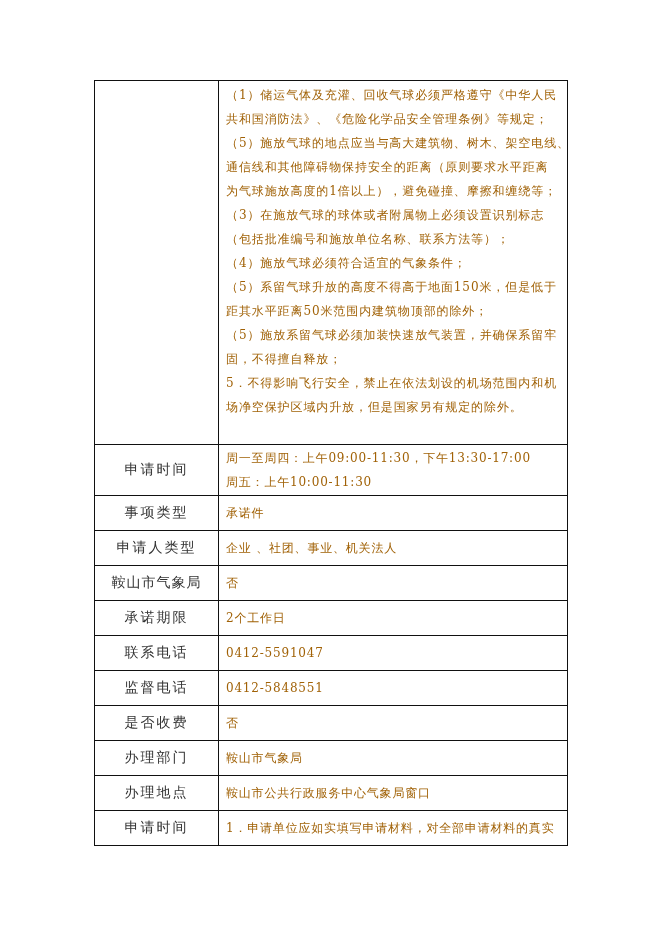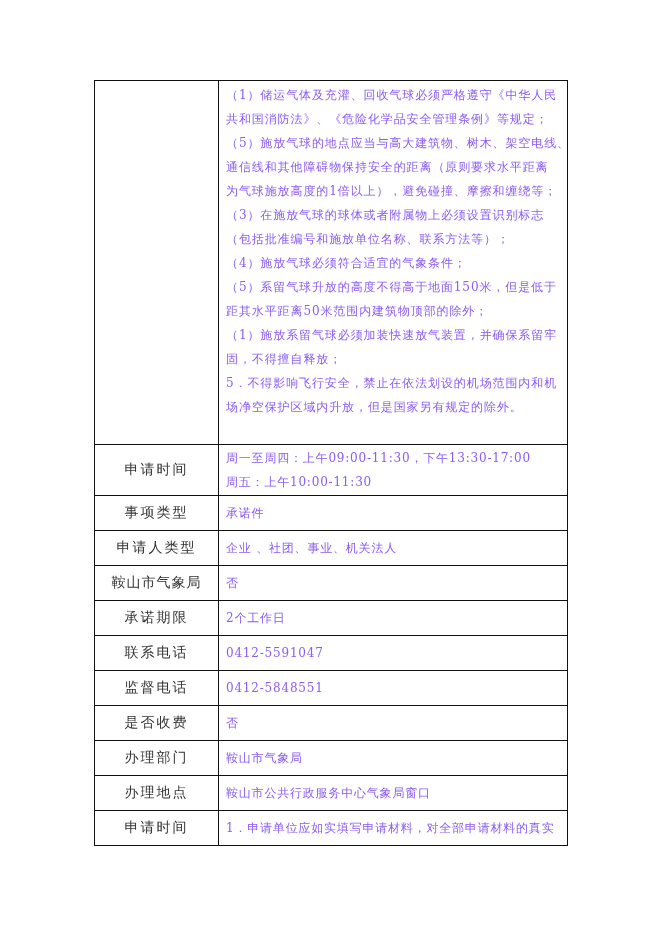--- a/index.html
+++ b/index.html
@@ -2,21 +2,21 @@
 <html><head>
 <meta charset="utf-8">
 <style>
   html, body { margin: 0; padding: 0; background: #ffffff; }
   body { width: 662px; height: 936px; position: relative; overflow: hidden;
          font-family: "DejaVu Serif", "Liberation Serif", serif; color: #222; }
   .sheet { position: absolute; left: 94px; top: 80px; width: 474px; }
   table { border-collapse: collapse; width: 474px; table-layout: fixed; }
   td { border: 1.3px solid #111; padding: 0; vertical-align: middle; }
   td.label { width: 123px; text-align: center; font-size: 14px; letter-spacing: 2px; color: #333; margin-left: 28px; }
-  td.value { padding-left: 7px; padding-right: 12px; font-size: 12px; color: #8b5cf6; }
+  td.value { padding-left: 7px; padding-right: 12px; font-size: 12px; color: #a16207; }
   tr.row35 td { height: 34px; }
   tr.row52 td { height: 50px; }
   .para { line-height: 24.3px; font-size: 12px; letter-spacing: 0.9px; text-align: justify; }
   .bigcell { padding-top: 0; padding-bottom: 0; vertical-align: top; }
   .line { line-height: 24px; white-space: nowrap; }
   .value .text { letter-spacing: 0.8px; white-space: nowrap; }
 </style>
 </head>
 <body>
 
@@ -29,21 +29,21 @@
         <div class="line para" style="padding-top:2px">（1）储运气体及充灌、回收气球必须严格遵守《中华人民</div>
         <div class="line para">共和国消防法》、《危险化学品安全管理条例》等规定；</div>
         <div class="line para">（5）施放气球的地点应当与高大建筑物、树木、架空电线、</div>
         <div class="line para">通信线和其他障碍物保持安全的距离（原则要求水平距离</div>
         <div class="line para">为气球施放高度的1倍以上），避免碰撞、摩擦和缠绕等；</div>
         <div class="line para">（3）在施放气球的球体或者附属物上必须设置识别标志</div>
         <div class="line para">（包括批准编号和施放单位名称、联系方法等）；</div>
         <div class="line para">（4）施放气球必须符合适宜的气象条件；</div>
         <div class="line para">（5）系留气球升放的高度不得高于地面150米，但是低于</div>
         <div class="line para">距其水平距离50米范围内建筑物顶部的除外；</div>
-        <div class="line para">（1）施放系留气球必须加装快速放气装置，并确保系留牢</div>
+        <div class="line para">（5）施放系留气球必须加装快速放气装置，并确保系留牢</div>
         <div class="line para">固，不得擅自释放；</div>
         <div class="line para">5．不得影响飞行安全，禁止在依法划设的机场范围内和机</div>
         <div class="line para">场净空保护区域内升放，但是国家另有规定的除外。</div>
       </td>
     </tr>
     <tr class="row52">
       <td class="label">申请时间</td>
       <td class="value">
         <div class="line text">周一至周四：上午09:00-11:30，下午13:30-17:00</div>
         <div class="line text">周五：上午10:00-11:30</div>

